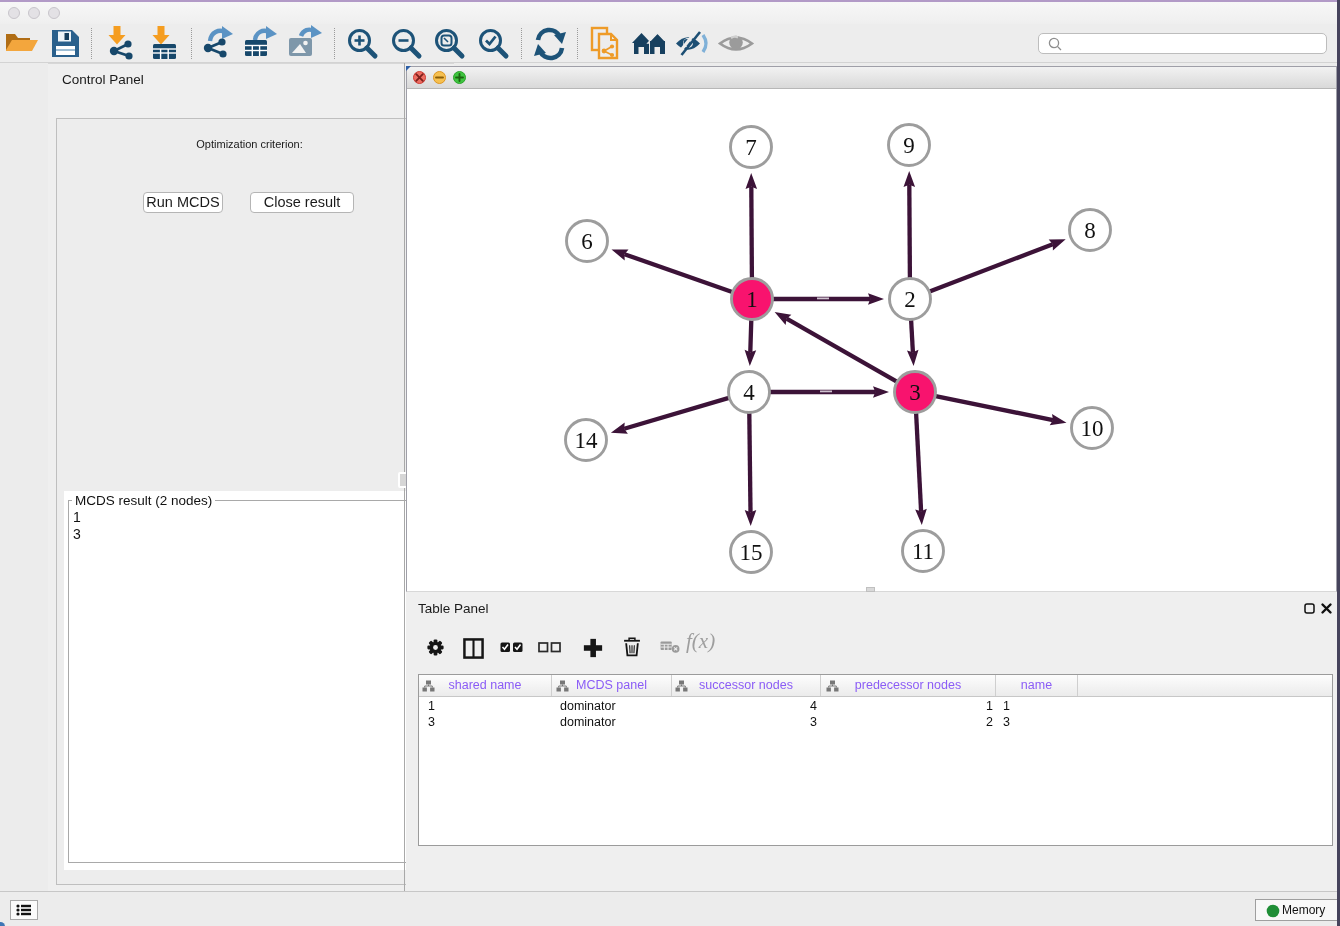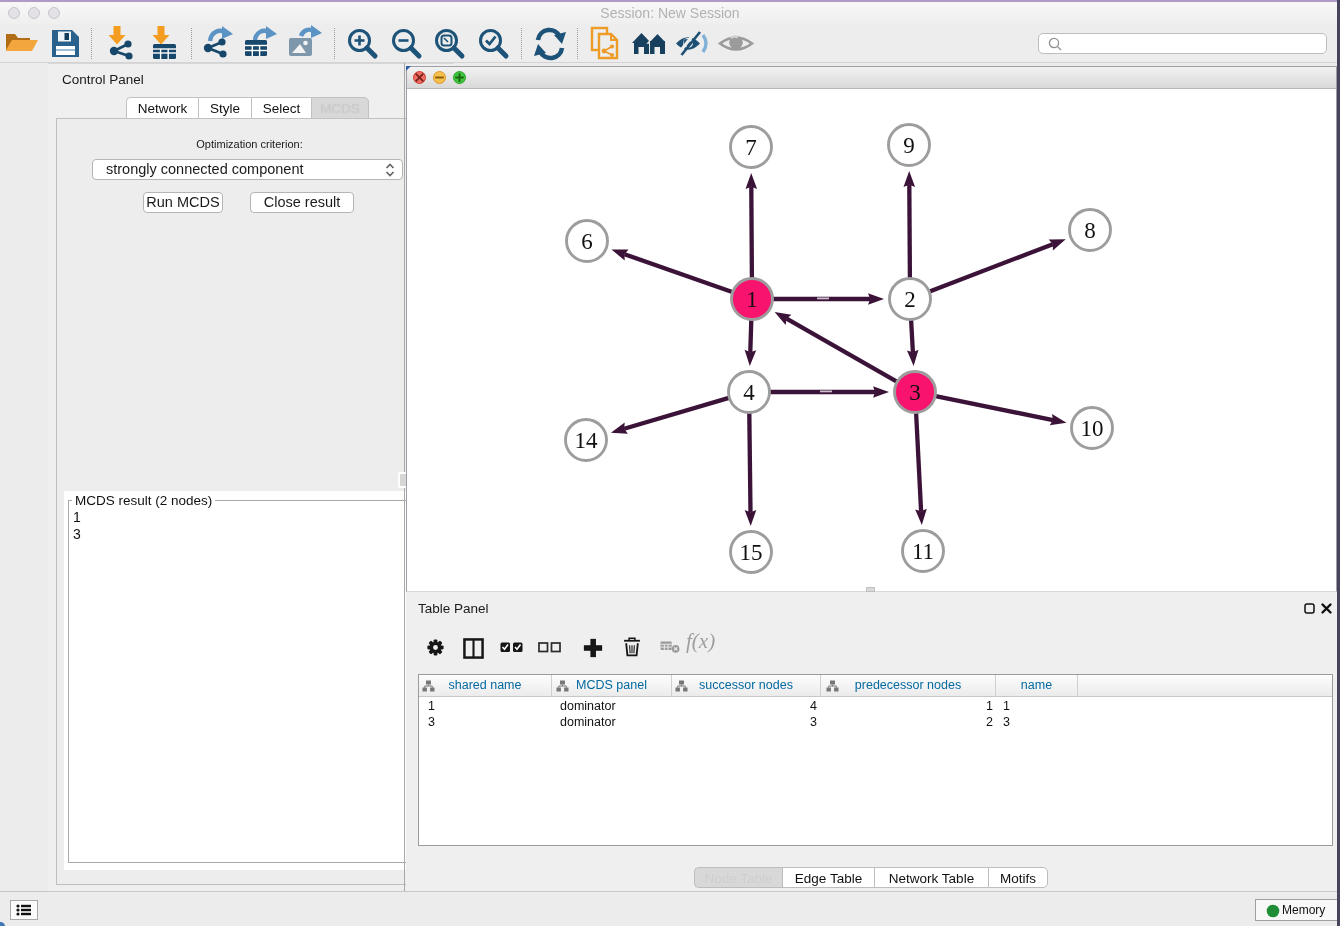--- a/index.html
+++ b/index.html
@@ -41,21 +41,21 @@
 #canvaswin{left:406px;top:66px;width:931px;height:526px;background:#fff;border:1px solid #9f9fa8;border-bottom:1px solid #d8d8d8;box-sizing:border-box;}
 #cwtitle{left:0;top:0;width:929px;height:22px;background:linear-gradient(#f2f2f2,#d9d9d9);border-bottom:1px solid #b7b7b7;box-sizing:border-box;}
 #cwtext{left:0;top:3px;width:929px;text-align:center;font-size:13.5px;font-weight:bold;color:#2b2b2b;}
 .lt{border-radius:50%;width:13px;height:13px;top:4px;box-sizing:border-box;}
 #hknob{left:866px;top:587px;width:9px;height:5px;background:#d9d9d9;border:1px solid #c0c0c0;box-sizing:border-box;}
 
 #tablepanel{left:406px;top:592px;width:934px;height:299px;background:#efefef;}
 #tptitle{left:12px;top:9px;font-size:13.5px;color:#1a1a1a;}
 #tptable{left:12px;top:82px;width:915px;height:172px;background:#fff;border:1px solid #9b9b9b;box-sizing:border-box;}
 #thead{left:0;top:0;width:913px;height:22px;background:linear-gradient(#fdfdfd,#ebebeb);border-bottom:1px solid #c7c7c7;box-sizing:border-box;}
-.th{position:absolute;top:0;height:21px;line-height:21px;font-size:12.5px;color:#0369a1;text-align:center;border-right:1px solid #cfcfcf;box-sizing:border-box;}
+.th{position:absolute;top:0;height:21px;line-height:21px;font-size:12.5px;color:#8b5cf6;text-align:center;border-right:1px solid #cfcfcf;box-sizing:border-box;}
 .orgicon{width:13px;height:12px;}
 .td{position:absolute;font-size:12.5px;color:#111;height:16px;line-height:16px;}
 
 #btabs{left:288px;top:275px;height:21px;display:flex;}
 .btab{height:21px;line-height:21px;font-size:13.5px;color:#111;background:#fff;border:1px solid #bdbdbd;border-right:none;
  text-align:center;box-sizing:border-box;}
 .btab.first{border-radius:5px 0 0 5px;}
 .btab.last{border-radius:0 5px 5px 0;border-right:1px solid #bdbdbd;}
 .btab.sel{background:#d8d8d8;color:#cfcfcf;}
 
@@ -75,21 +75,20 @@
       <rect x="8.1" y="7.5" width="4.4" height="4" fill="#777"></rect>
       <path d="M6.5 4.5 V6 M2.7 7.5 V6 H10.3 V7.5" fill="none" stroke="#777" stroke-width="1"></path>
     </symbol>
   </defs>
     </svg>
   <div class="abs" id="topline"></div>
   <div class="abs" id="titlebar"></div>
   <div class="abs tl" style="left:8px;"></div>
   <div class="abs tl" style="left:28px;"></div>
   <div class="abs tl" style="left:48px;"></div>
-  <div class="abs" id="apptitle">Session: New Session</div>
   <div class="abs" id="toolbar"></div>
 
   <svg class="abs" width="36" height="36" style="left:4px;top:26px;">
     <polygon points="2,8 11,8 14,12 26,12 26,24 2,24" fill="#b06d15"></polygon>
     <path d="M2 24 L8 14 H34 L28 25 H2 Z" fill="#f3a63d"></path>
   </svg>
   <svg class="abs" width="36" height="36" style="left:47px;top:26px;">
     <path d="M5 4 H25 L32 11 V31 H5 Z" fill="#2a608c"></path>
     <rect x="11" y="5.5" width="13" height="10" fill="#eef4f8"></rect>
     <rect x="17.5" y="7" width="4.5" height="7" fill="#143d5c"></rect>
@@ -212,33 +211,21 @@
 
   <div class="abs" id="leftpanel">
     <div class="abs" id="cptitle">Control Panel</div>
     <svg class="abs" width="12" height="12" style="left:361px;top:11px;">
         <rect x="1" y="1" width="10" height="10" rx="2" fill="none" stroke="#111" stroke-width="1.4"></rect>
       </svg>
     <svg class="abs" width="12" height="12" style="left:379px;top:11px;">
         <path d="M1.5 1.5 L10.5 10.5 M10.5 1.5 L1.5 10.5" stroke="#111" stroke-width="2.6" stroke-linecap="round"></path>
       </svg>
     <div class="abs" id="cpbody"></div>
-    <div class="abs tabrow" id="cptabs">
-      <div class="tab first" style="width:72px;">Network</div>
-        <div class="tab" style="width:53px;">Style</div>
-        <div class="tab" style="width:60px;">Select</div>
-        <div class="tab last sel" style="width:58px;">MCDS</div>
-    </div>
     <div class="abs" id="optlabel">Optimization criterion:</div>
-    <div class="abs" id="dropdown">strongly connected component
-      <svg width="12" height="16" style="right:6px;top:2px;position:absolute;">
-          <path d="M2.5 6 L6 2.5 L9.5 6" fill="none" stroke="#666" stroke-width="1.7"></path>
-          <path d="M2.5 10 L6 13.5 L9.5 10" fill="none" stroke="#666" stroke-width="1.7"></path>
-        </svg>
-    </div>
     <div class="abs btn" style="left:95px;top:128px;width:80px;">Run MCDS</div>
     <div class="abs btn" style="left:202px;top:128px;width:104px;">Close result</div>
     <div class="abs" id="mcdsbox">
       <div class="abs" id="mcdsfs"></div>
       <div class="abs" id="mcdslegend">MCDS result (2 nodes)</div>
       <div class="abs" id="mcdstext">1<br>3</div>
       <div class="abs" id="mcdssb"></div>
     </div>
   </div>
   <div class="abs" id="vsplit"></div>
@@ -405,26 +392,20 @@
       <div class="td" style="left:141px;top:23px;">dominator</div>
       <div class="td" style="left:340px;top:23px;width:58px;text-align:right;">4</div>
       <div class="td" style="left:500px;top:23px;width:74px;text-align:right;">1</div>
       <div class="td" style="left:584px;top:23px;">1</div>
       <div class="td" style="left:9px;top:39px;">3</div>
       <div class="td" style="left:141px;top:39px;">dominator</div>
       <div class="td" style="left:340px;top:39px;width:58px;text-align:right;">3</div>
       <div class="td" style="left:500px;top:39px;width:74px;text-align:right;">2</div>
       <div class="td" style="left:584px;top:39px;">3</div>
     </div>
-    <div class="abs tabrow" id="btabs">
-      <div class="btab first sel" style="width:88px;">Node Table</div>
-        <div class="btab" style="width:92px;">Edge Table</div>
-        <div class="btab" style="width:114px;">Network Table</div>
-        <div class="btab last" style="width:60px;">Motifs</div>
-    </div>
   </div>
 
   <div class="abs" id="statusbar">
     <div class="abs" id="listbtn">
       <svg width="18" height="14" style="left:4px;top:2px;">
         <circle cx="3" cy="3" r="1.6" fill="#111"></circle>
           <circle cx="3" cy="7" r="1.6" fill="#111"></circle>
           <circle cx="3" cy="11" r="1.6" fill="#111"></circle>
         <rect x="6" y="1.8" width="10" height="2.4" fill="#111"></rect>
           <rect x="6" y="5.8" width="10" height="2.4" fill="#111"></rect>

